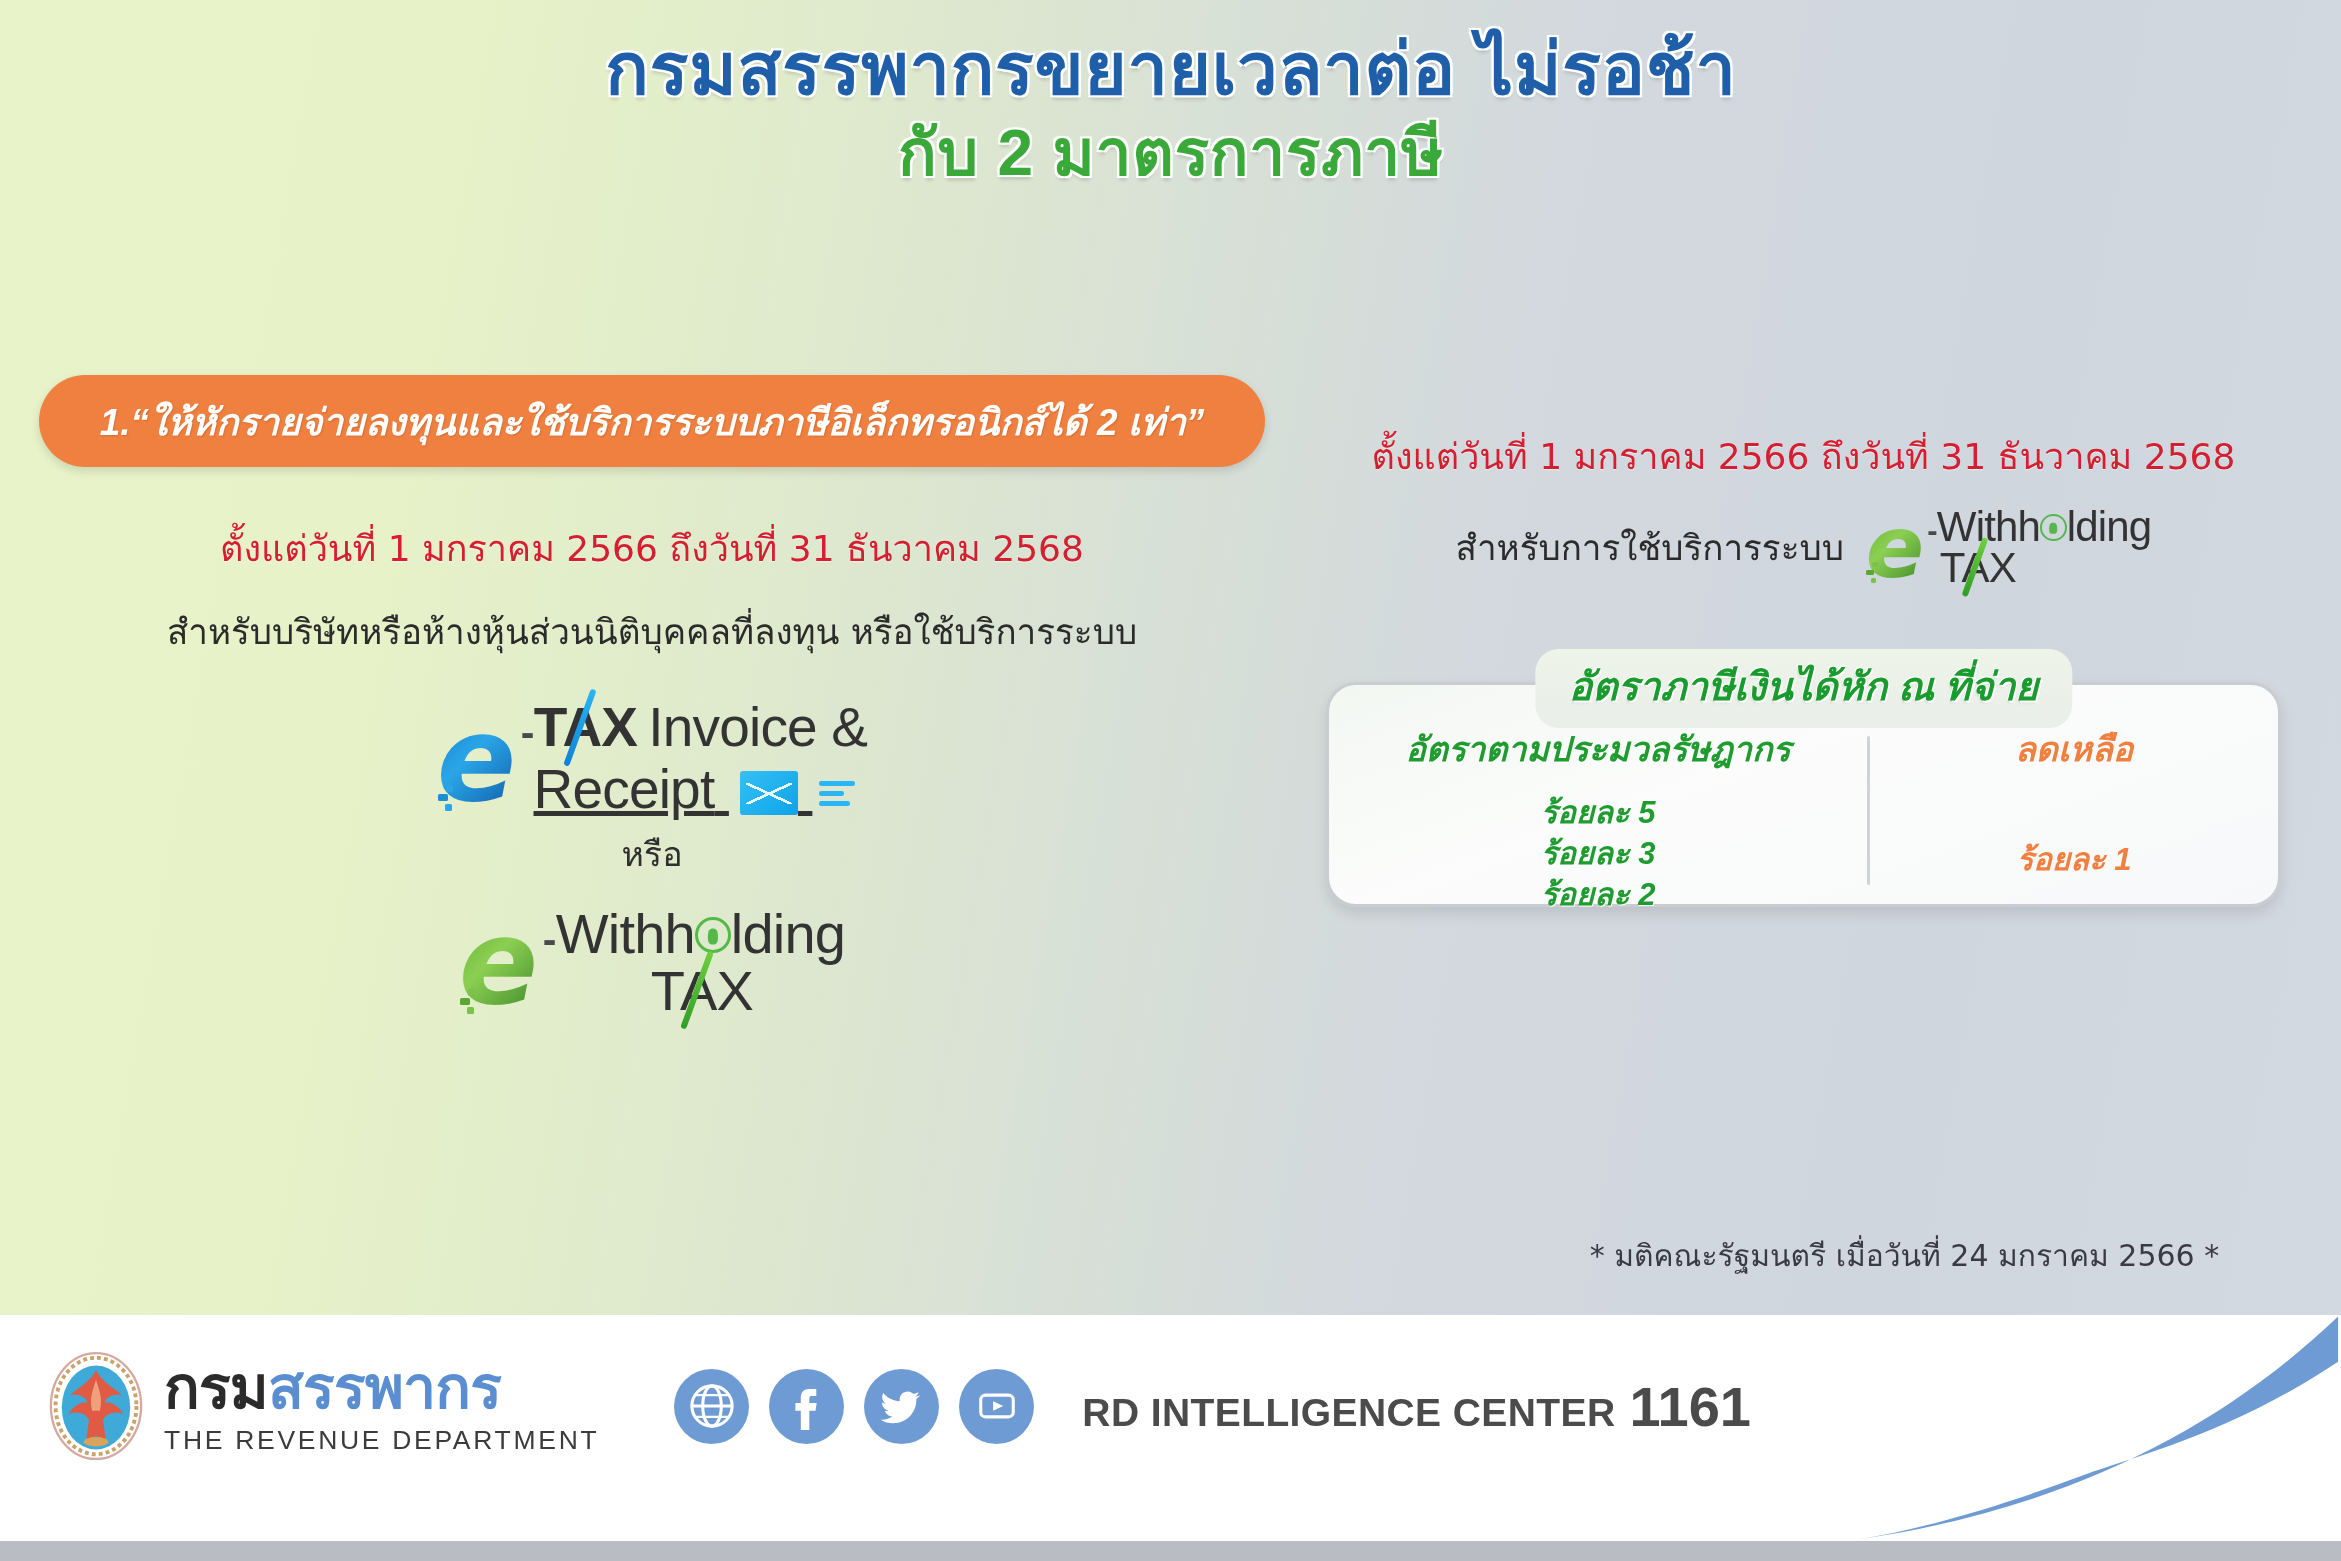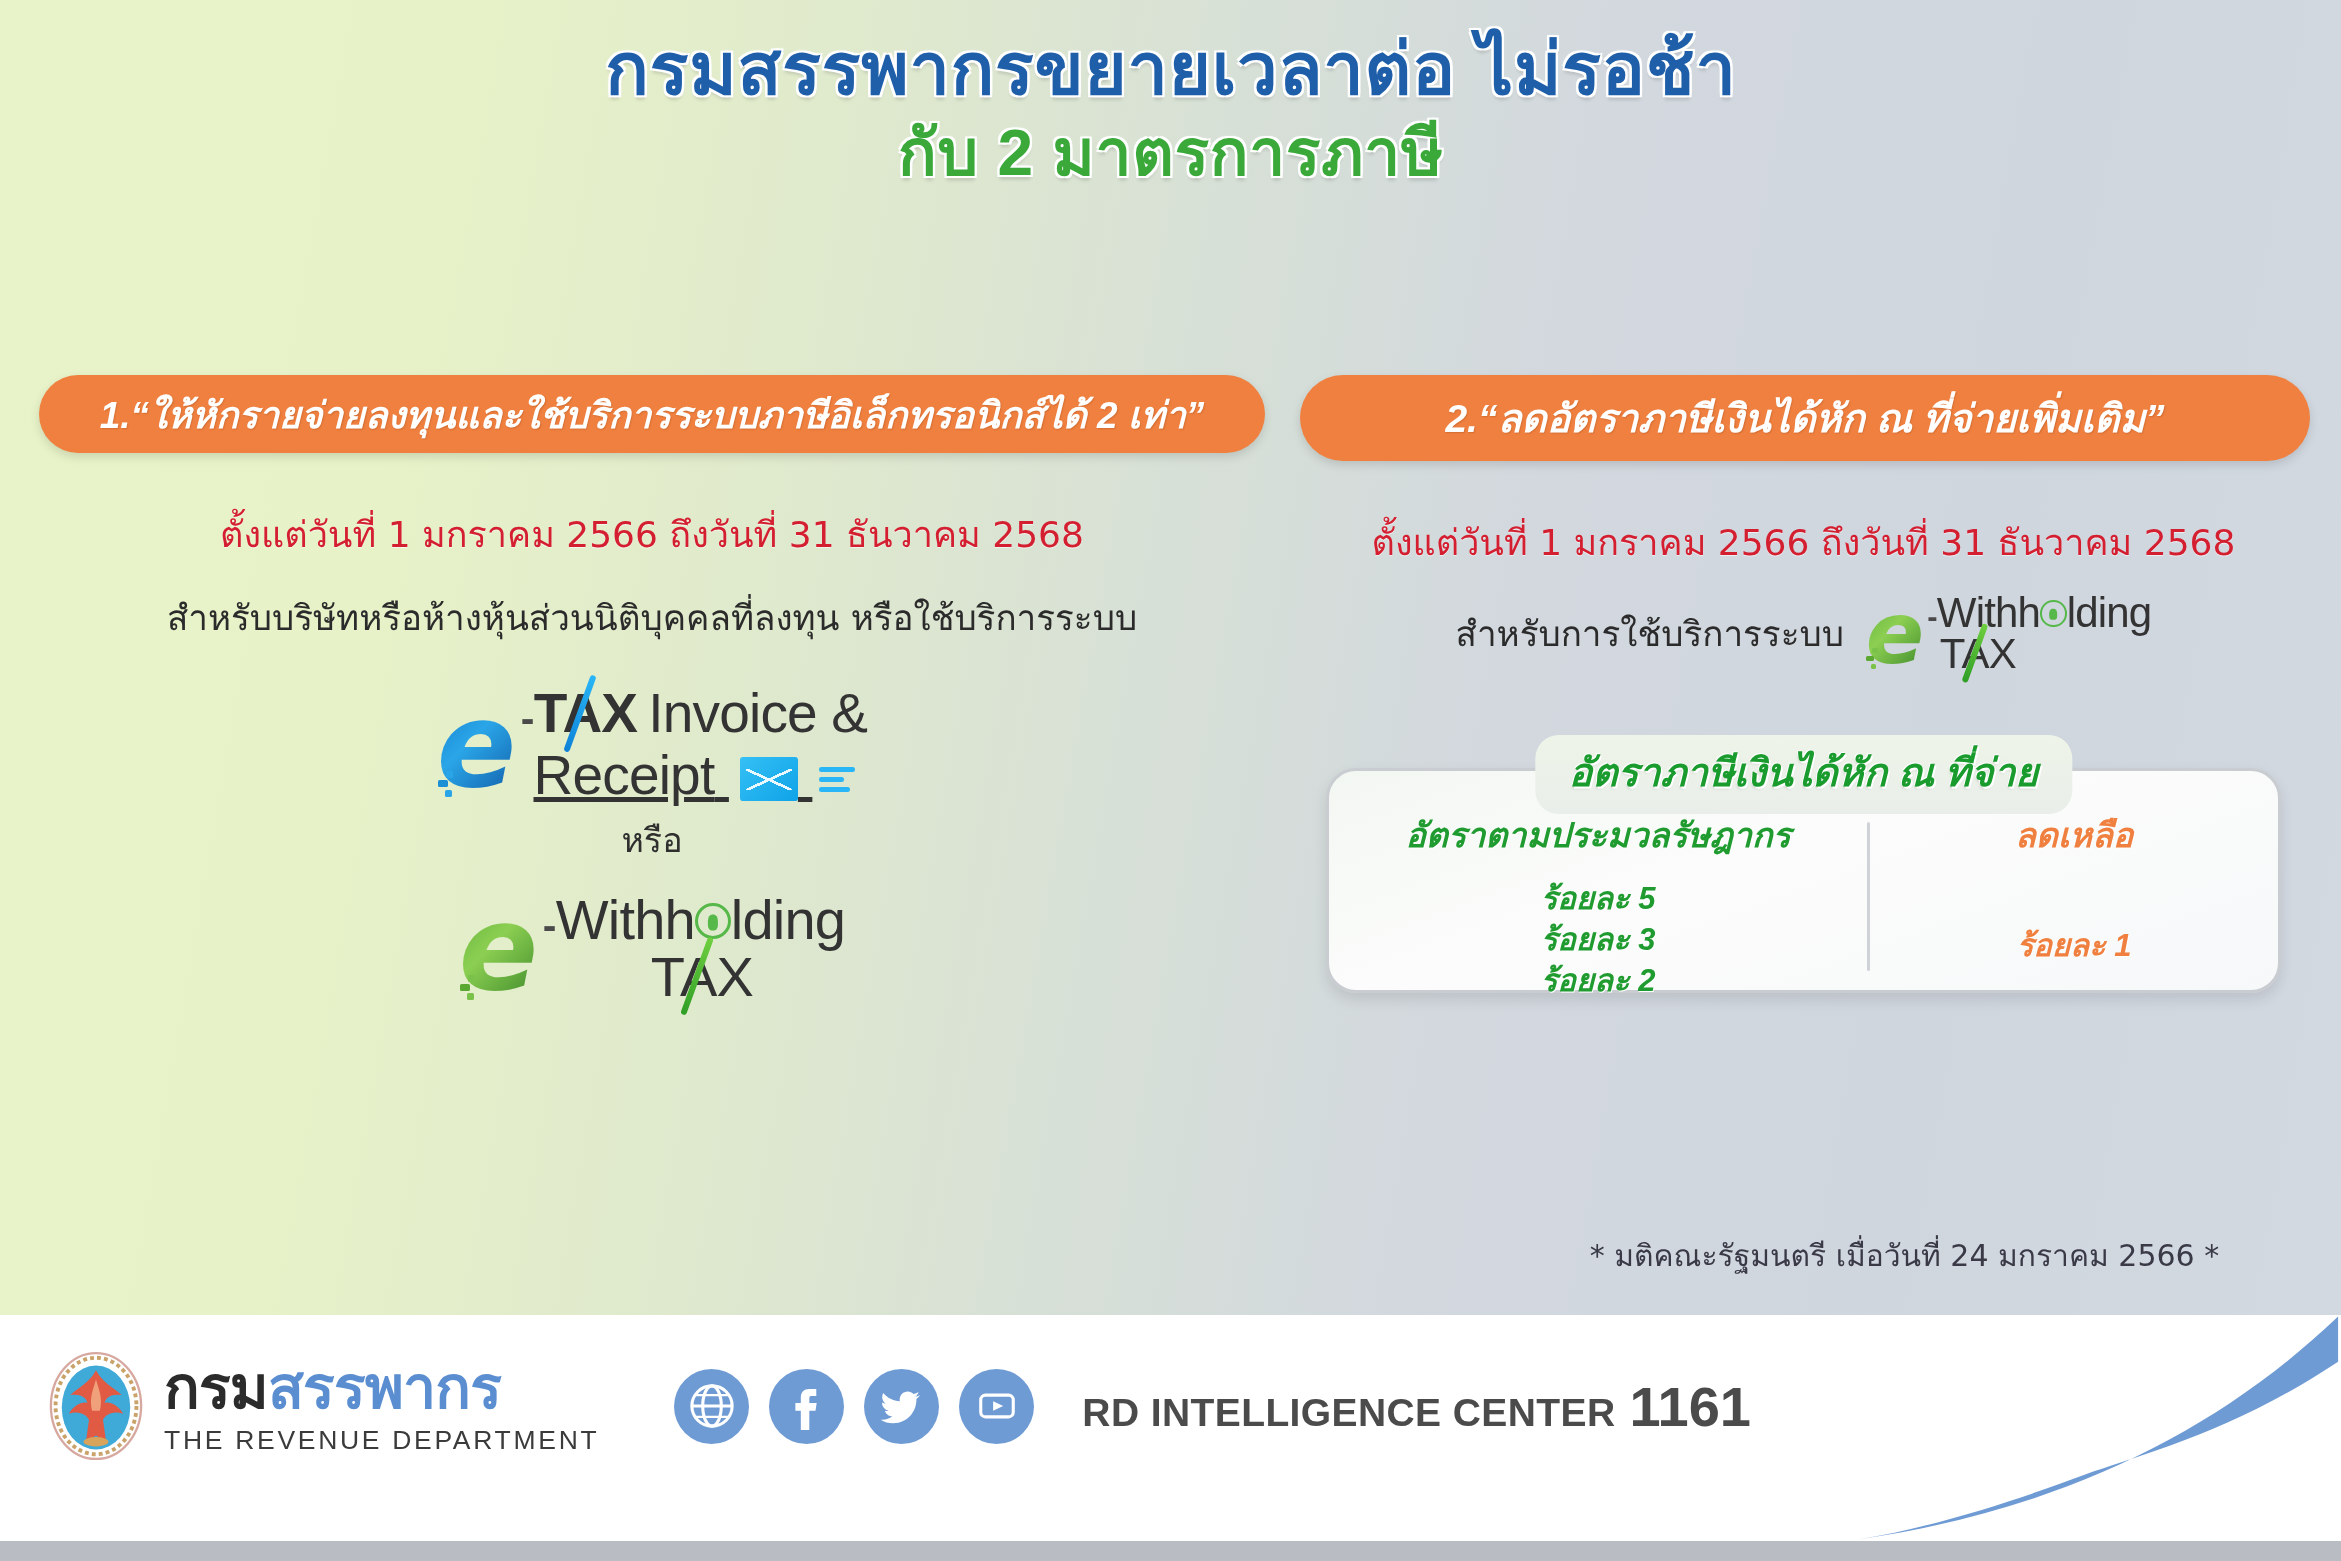--- a/index.html
+++ b/index.html
@@ -31,21 +31,21 @@
   .col-left{left:39px;width:1226px;}
   .col-right{left:1300px;width:1007px;}
 
   .banner{
     background:#f0803f;border-radius:55px;
     color:#fff;font-weight:bold;font-style:italic;
     display:flex;align-items:center;justify-content:center;
     box-shadow:0 3.9px 9.4px rgba(0,0,0,.13);
     text-shadow:0.8px 0.8px 1.6px rgba(120,50,10,.25);
   }
-  .banner-left{height:78px;font-size:37px;padding:0 17px;}
+  .banner-left{height:92px;font-size:37px;padding:0 17px;}
   .banner-right{height:86px;font-size:39px;padding:0 17px;width:976px;}
 
   .daterow{
     color:#d41f31;font-size:36px;text-align:center;margin-top:53px;
     font-family:"DejaVu Sans","Liberation Sans",sans-serif;
     text-shadow:0 0.8px 0.8px rgba(255,255,255,.6);
   }
   .subrow{
     color:#2b2b2b;font-size:35px;text-align:center;margin-top:26.5px;
     font-family:"DejaVu Sans","Liberation Sans",sans-serif;
@@ -220,21 +220,20 @@
             <span class="slashX slash-green" style="font-weight:normal;">TAX</span>
           </span>
         </span>
       </div>
     </div>
 
   </div>
 
   <div class="col col-right">
 
-    <div class="banner banner-right">2.“ลดอัตราภาษีเงินได้หัก ณ ที่จ่ายเพิ่มเติม”</div>
 
     <div class="daterow">ตั้งแต่วันที่ 1 มกราคม 2566 ถึงวันที่ 31 ธันวาคม 2568</div>
 
     <div class="subrow-inline">
       <span class="subrow" style="margin-top:0;">สำหรับการใช้บริการระบบ</span>
       <span class="logo" style="display:inline-flex;align-items:center;gap:3.1px;">
         <span class="e-mark">
           <span class="dots">
             <i style="width:5.5px;height:5.5px;background:#7ac24a;margin-left:11px;"></i>
             <i style="width:7.8px;height:5.5px;background:#5aa832;margin-left:4.7px;"></i>

